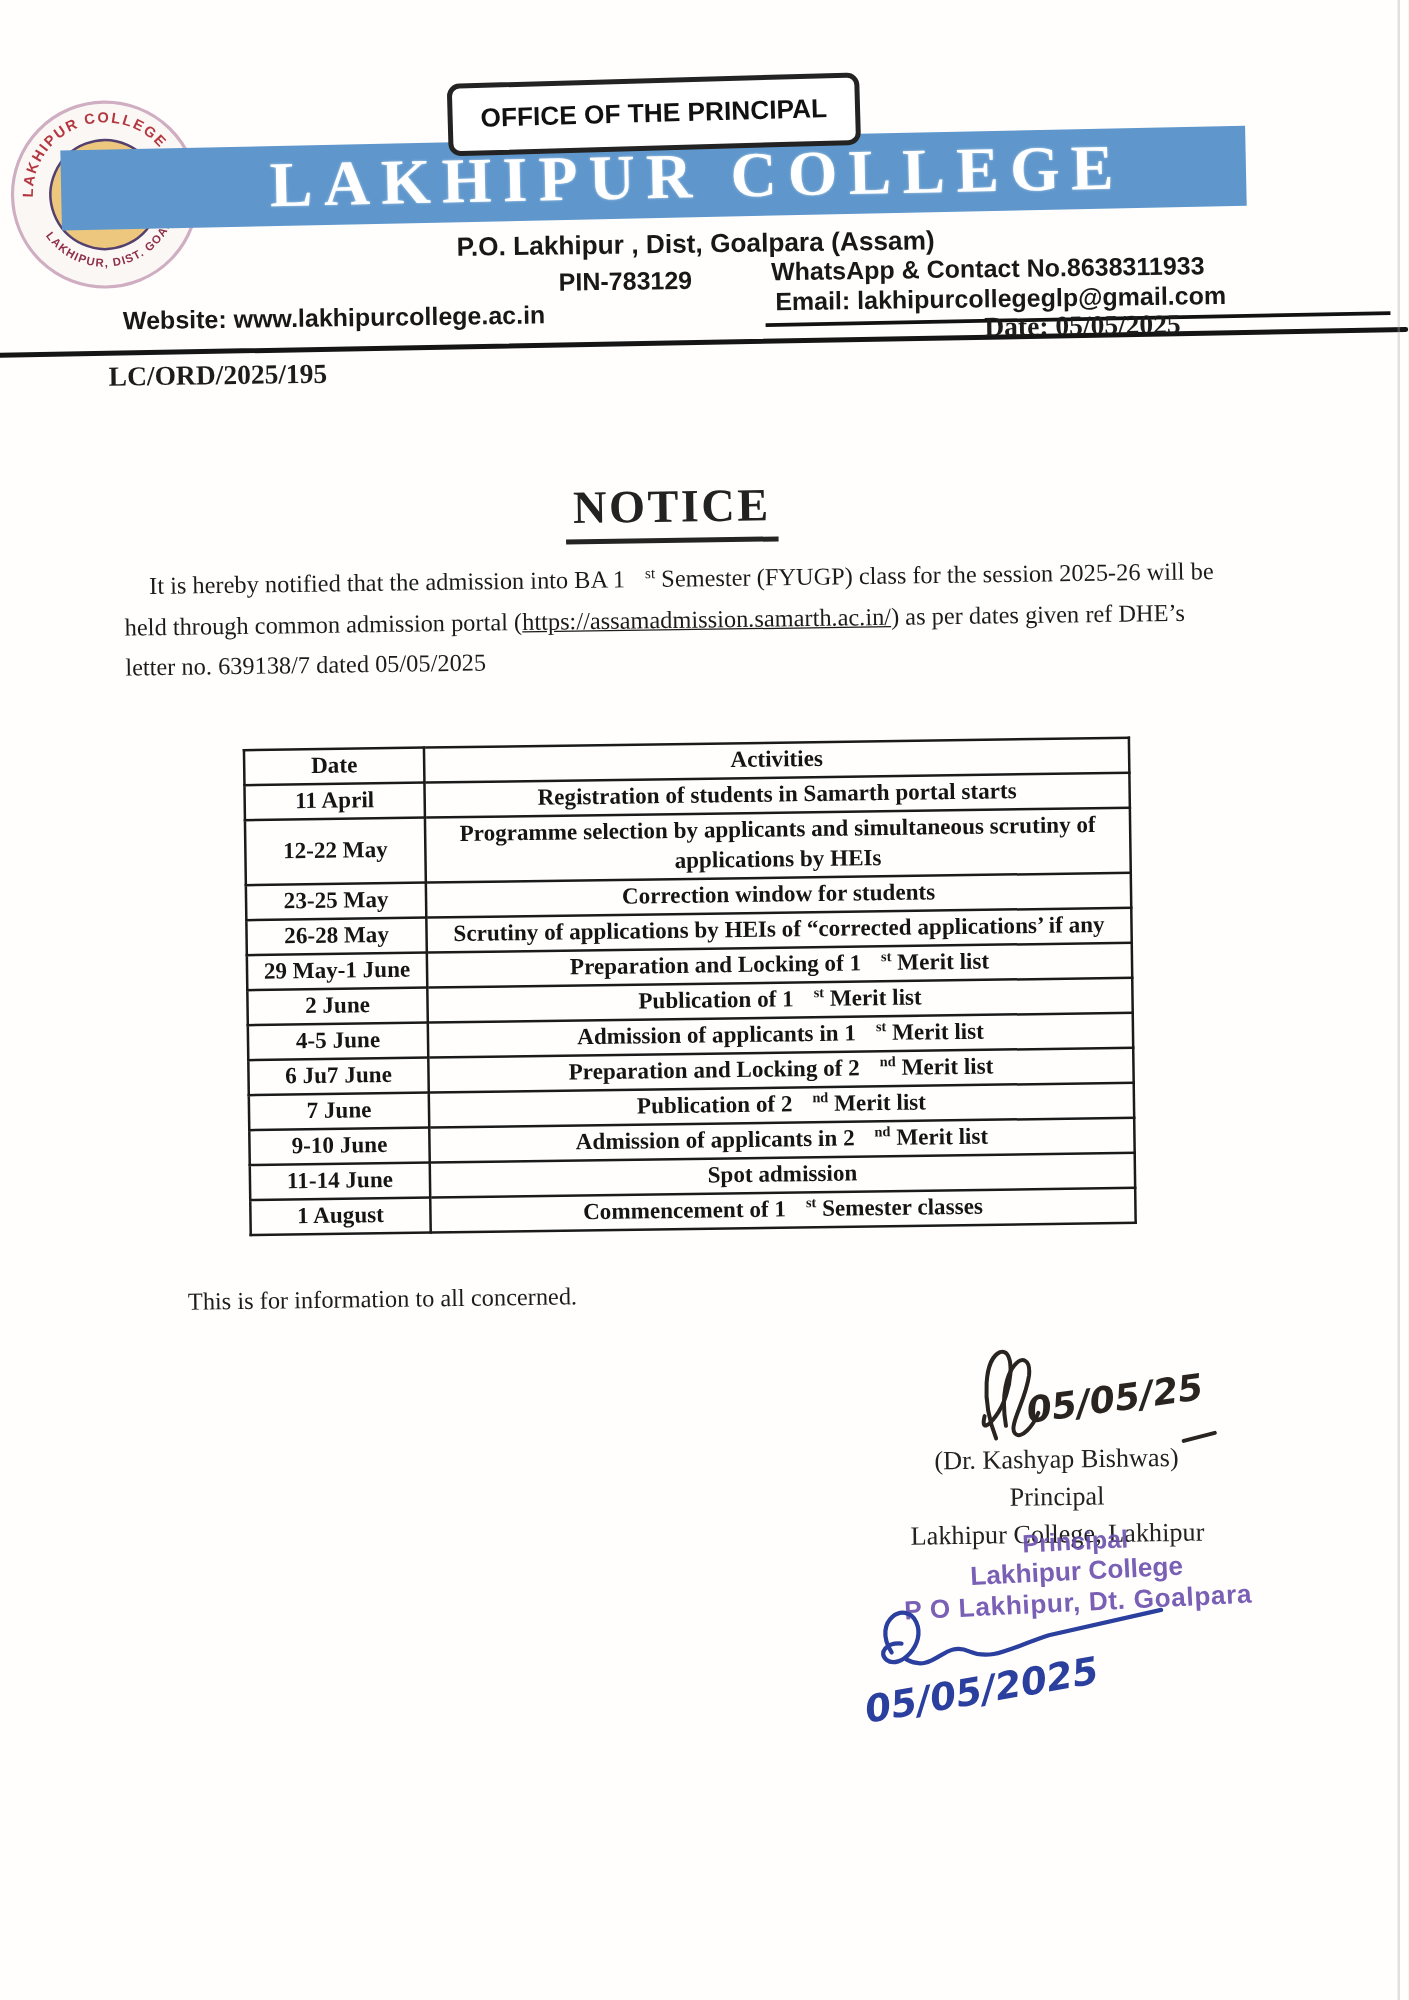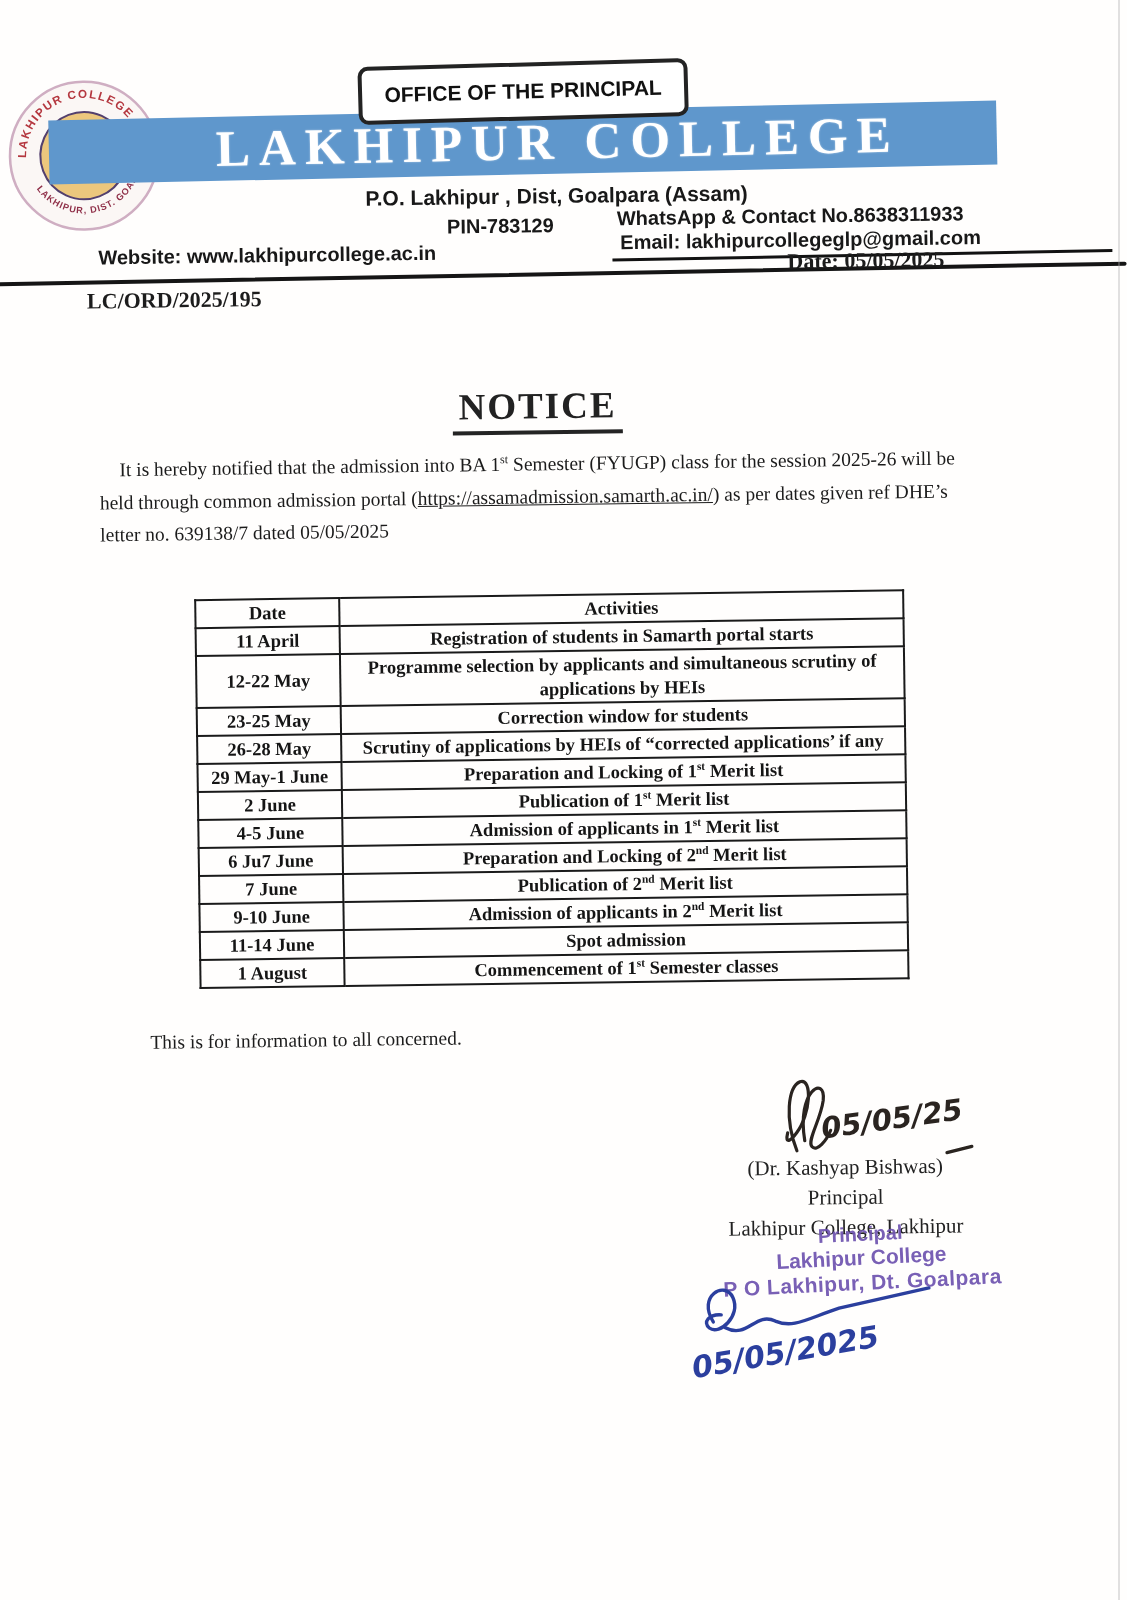--- a/index.html
+++ b/index.html
@@ -52,21 +52,21 @@
   
   table.sched{
     position:absolute; left:197px; top:594px; width:710px;
     border-collapse:collapse; table-layout:fixed;
   }
   table.sched th, table.sched td{
     border:2.2px solid #1a1a1a; font-weight:bold; font-size:18.5px;
     text-align:center; padding:1px 6px; line-height:24px; color:#151515;
   }
   .col-date{width:144px;}
-  sup{font-size:0.62em; vertical-align:super; line-height:0;}
+  sup{font-size:0.62em; vertical-align:super; line-height:0;margin-left:16px;}
 
   
   .closing{left:147px; top:1026px; font-size:19.5px;}
   .sig-black{left:762px; top:1072px; width:220px; height:100px;}
   .name-block{left:690px; top:1156px; width:300px; text-align:center; font-size:21px; line-height:30px; color:#222;}
   .stamp{
     left:690px; top:1228px; width:330px; text-align:center;
     font-family:"Liberation Sans", sans-serif; font-weight:bold;
     color:var(--stamp-purple); transform:rotate(-2deg); opacity:.9;
   }

